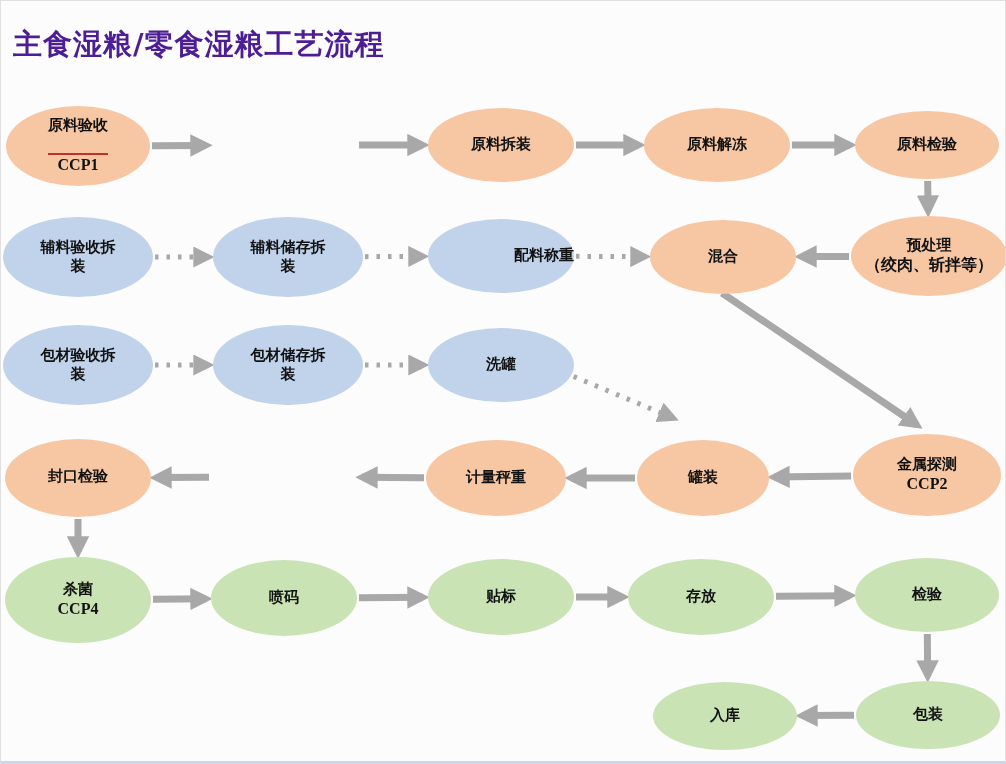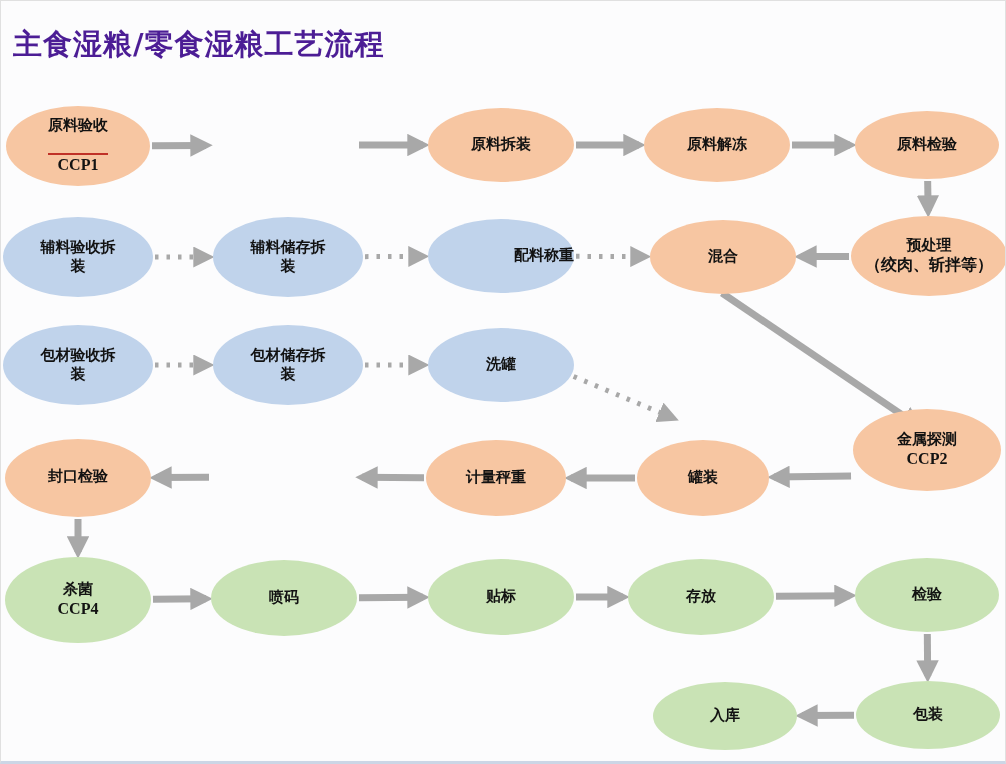--- a/index.html
+++ b/index.html
@@ -113,21 +113,21 @@
 
   <div class="node orange" style="left:4px;top:438px;width:146px;height:78px;font-family:Liberation Mono, monospace;">
     <span class="lbl">封口检验</span>
   </div>
   <div class="node orange" style="left:425px;top:439px;width:140px;height:76px;">
     <span class="lbl">计量秤重</span>
   </div>
   <div class="node orange" style="left:636px;top:439px;width:132px;height:76px;">
     <span class="lbl">罐装</span>
   </div>
-  <div class="node orange" style="left:852px;top:408px;width:148px;height:82px;">
+  <div class="node orange" style="left:852px;top:433px;width:148px;height:82px;">
     <span class="lbl">金属探测</span>
     <span class="sub">CCP2</span>
   </div>
 
   <div class="node green" style="left:4px;top:556px;width:146px;height:86px;">
     <span class="lbl">杀菌</span>
     <span class="sub">CCP4</span>
   </div>
   <div class="node green" style="left:210px;top:559px;width:146px;height:76px;">
     <span class="lbl">喷码</span>

